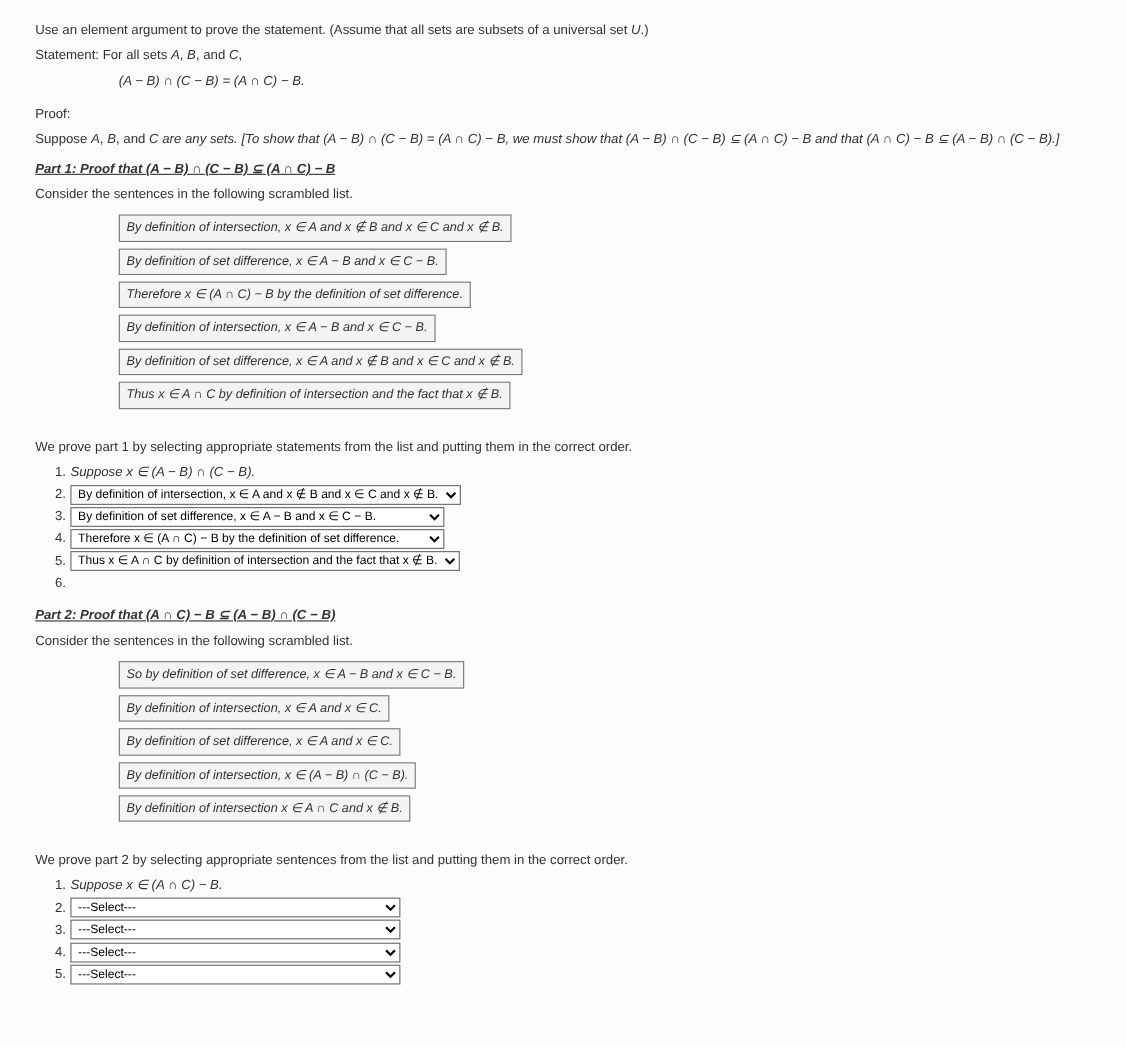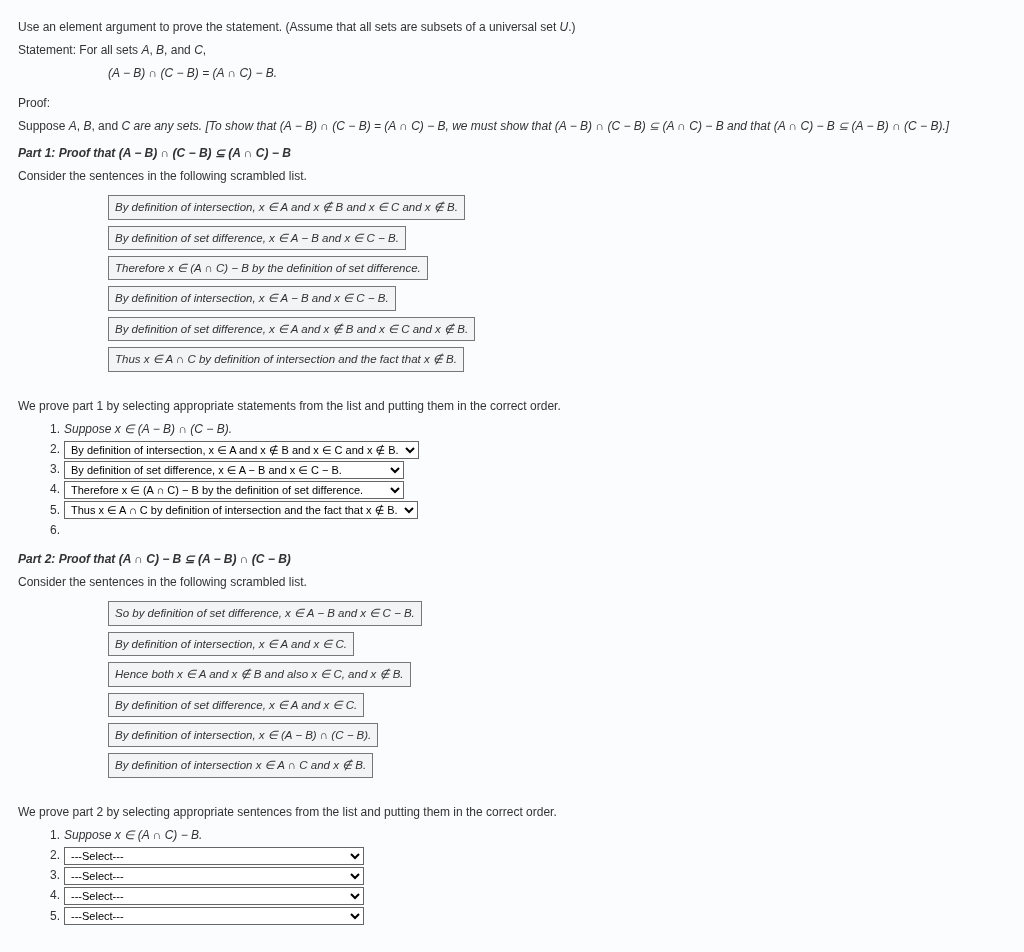--- a/index.html
+++ b/index.html
@@ -5,23 +5,23 @@
   body {
     font-family: Verdana, Arial, sans-serif;
     font-size: 12px;
     color: #333;
     background: #fbfcfd;
     margin: 0;
     padding: 14px 18px;
     line-height: 1.6;
   }
   .ital { font-style: italic; }
-  .block { margin: 4px 0; }
+  .block { margin: 4px 14px; }
   .indent2 { margin-left: 90px; }
-  .bold { font-weight: bold; }
+  .bold { font-weight: bold; text-decoration: underline; }
   .boxed-list {
     margin: 6px 0 6px 90px;
   }
   .boxed-item {
     display: inline-block;
     border: 1px solid #777;
     padding: 2px 6px;
     margin: 3px 0;
     background: #f3f4f6;
     font-size: 11.5px;
@@ -119,21 +119,20 @@
       <span class="onum">6.</span>
     </div>
 </div>
 
 <div class="block bold ital">Part 2: Proof that (A ∩ C) − B ⊆ (A − B) ∩ (C − B)</div>
 <div class="block">Consider the sentences in the following scrambled list.</div>
 
 <div class="boxed-list">
   <div><span class="boxed-item ital">So by definition of set difference, x ∈ A − B and x ∈ C − B.</span></div>
   <div><span class="boxed-item ital">By definition of intersection, x ∈ A and x ∈ C.</span></div>
-  <div><span class="boxed-item ital">Hence both x ∈ A and x ∉ B and also x ∈ C, and x ∉ B.</span></div>
   <div><span class="boxed-item ital">By definition of set difference, x ∈ A and x ∈ C.</span></div>
   <div><span class="boxed-item ital">By definition of intersection, x ∈ (A − B) ∩ (C − B).</span></div>
   <div><span class="boxed-item ital">By definition of intersection x ∈ A ∩ C and x ∉ B.</span></div>
 </div>
 
 <div class="spacer"></div>
 <div class="block">We prove part 2 by selecting appropriate sentences from the list and putting them in the correct order.</div>
 
 <div class="ordered">
   <div class="orow">

